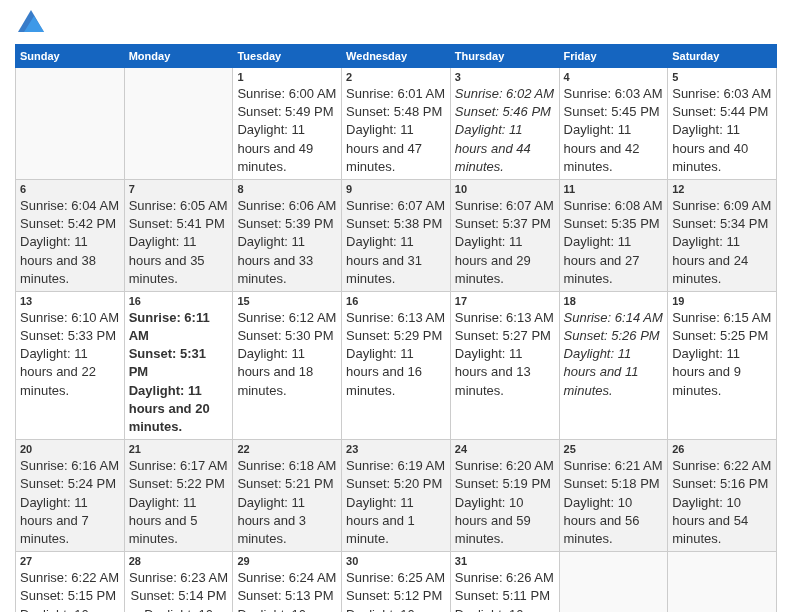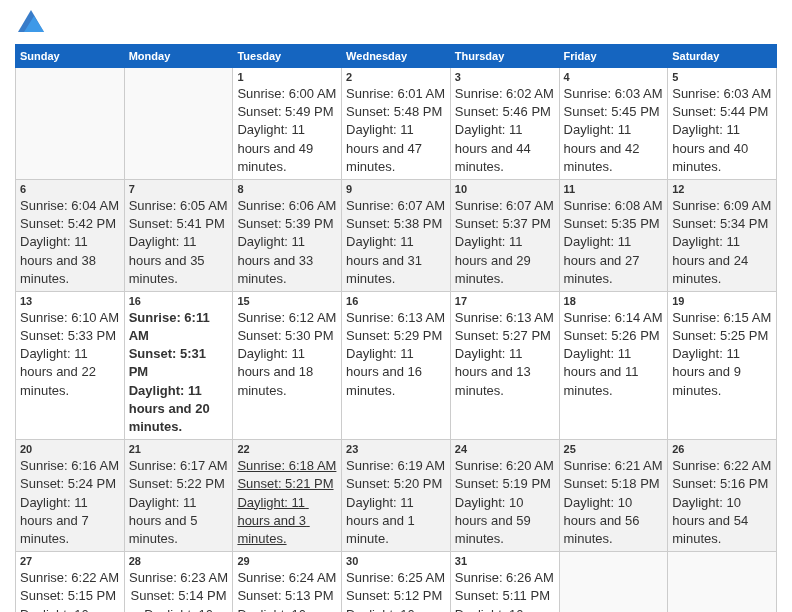--- a/index.html
+++ b/index.html
@@ -135,21 +135,21 @@
 Daylight: 11 hours and 49 minutes.</div>
           </td>
           <td>
             <span class="day-num">2</span>
             <div class="cell-text" style="white-space: pre-wrap;">Sunrise: 6:01 AM
 Sunset: 5:48 PM
 Daylight: 11 hours and 47 minutes.</div>
           </td>
           <td>
             <span class="day-num">3</span>
-            <div class="cell-text" style="white-space: pre-wrap;">Sunrise: 6:02 AM
+            <div class="cell-text" style="white-space: pre-wrap; font-style: italic;">Sunrise: 6:02 AM
 Sunset: 5:46 PM
 Daylight: 11 hours and 44 minutes.</div>
           </td>
           <td>
             <span class="day-num">4</span>
             <div class="cell-text" style="white-space: pre-wrap;">Sunrise: 6:03 AM
 Sunset: 5:45 PM
 Daylight: 11 hours and 42 minutes.</div>
           </td>
           <td>
@@ -229,21 +229,21 @@
 Daylight: 11 hours and 16 minutes.</div>
           </td>
           <td>
             <span class="day-num">17</span>
             <div class="cell-text" style="white-space: pre-wrap;">Sunrise: 6:13 AM
 Sunset: 5:27 PM
 Daylight: 11 hours and 13 minutes.</div>
           </td>
           <td>
             <span class="day-num">18</span>
-            <div class="cell-text" style="white-space: pre-wrap;">Sunrise: 6:14 AM
+            <div class="cell-text" style="white-space: pre-wrap; font-style: italic;">Sunrise: 6:14 AM
 Sunset: 5:26 PM
 Daylight: 11 hours and 11 minutes.</div>
           </td>
           <td>
             <span class="day-num">19</span>
             <div class="cell-text" style="white-space: pre-wrap;">Sunrise: 6:15 AM
 Sunset: 5:25 PM
 Daylight: 11 hours and 9 minutes.</div>
           </td>
         </tr>
@@ -255,21 +255,21 @@
 Daylight: 11 hours and 7 minutes.</div>
           </td>
           <td>
             <span class="day-num">21</span>
             <div class="cell-text" style="white-space: pre-wrap;">Sunrise: 6:17 AM
 Sunset: 5:22 PM
 Daylight: 11 hours and 5 minutes.</div>
           </td>
           <td>
             <span class="day-num">22</span>
-            <div class="cell-text" style="white-space: pre-wrap; text-decoration: underline;">Sunrise: 6:18 AM
+            <div class="cell-text" style="white-space: pre-wrap;">Sunrise: 6:18 AM
 Sunset: 5:21 PM
 Daylight: 11 hours and 3 minutes.</div>
           </td>
           <td>
             <span class="day-num">23</span>
             <div class="cell-text" style="white-space: pre-wrap;">Sunrise: 6:19 AM
 Sunset: 5:20 PM
 Daylight: 11 hours and 1 minute.</div>
           </td>
           <td>

